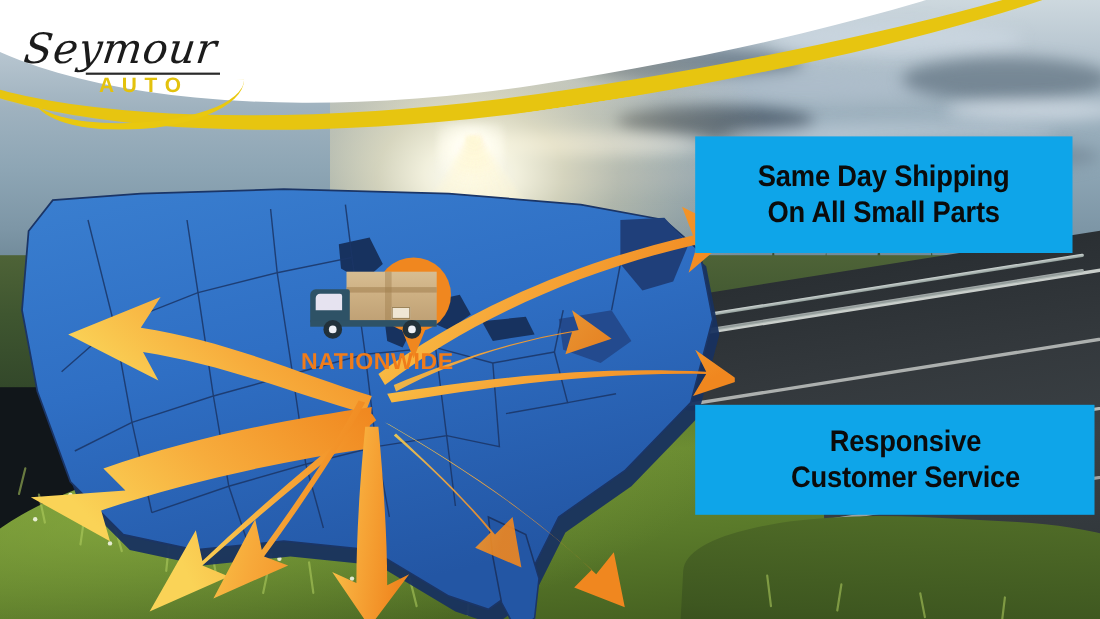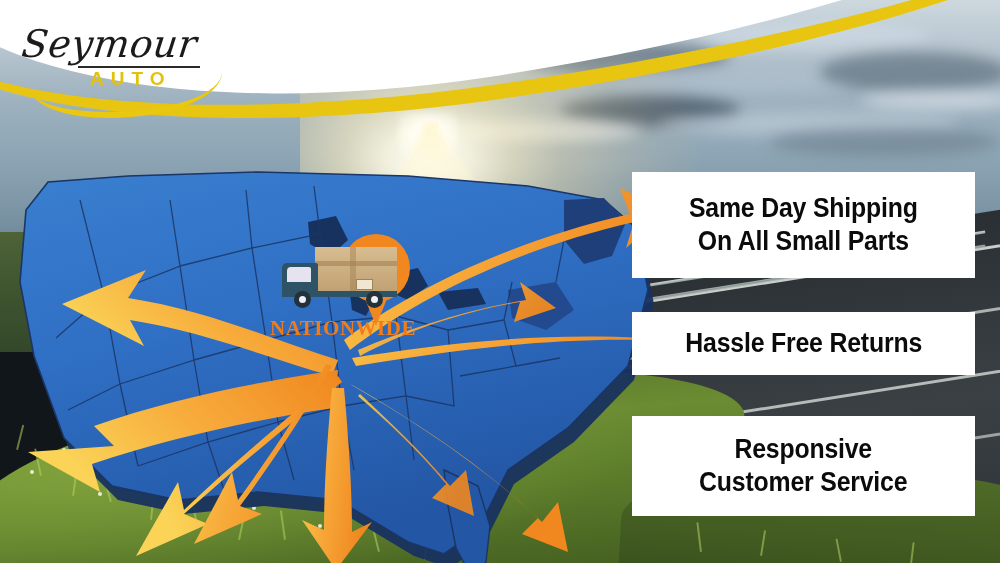--- a/index.html
+++ b/index.html
@@ -325,61 +325,59 @@
     width: 7px; height: 7px;
     border-radius: 50%;
     background: #eef0f5;
   }
   .nw-label {
     position: absolute;
     left: 258px; top: 318px;
     width: 170px;
     text-align: center;
     line-height: 1.0;
-    font-family: Liberation Serif, serif;
   }
   .nw-line1 {
     font-size: 21px;
     font-weight: 700;
     color: #f07c1a;
     letter-spacing: 0.5px;
   }
   .nw-line2 {
     font-size: 25px;
     font-weight: 700;
     color: #f07c1a;
     letter-spacing: 0.5px;
     margin-top: 2px;
   }
 
   
   .banner {
     position: absolute;
     left: 632px;
     width: 343px;
-    background: #ffffff;
+    background: #0ea5e9;
     display: flex;
     align-items: center;
     justify-content: center;
     text-align: center;
-    margin-top: 48px;
   }
   .banner-text {
     font-family: "Liberation Sans Narrow", "Liberation Sans", sans-serif;
     font-weight: 700;
     color: #0b0b0b;
     font-size: 27px;
     line-height: 1.22;
     letter-spacing: -0.2px;
     transform: scaleX(0.92);
     white-space: pre-line;
   }
   #banner-0 { top: 124px; height: 106px; }
   #banner-1 { top: 264px; height: 63px; }
-  #banner-2 { top: 368px; height: 100px; }
+  #banner-2 { top: 368px; height: 100px; padding-left: 20px; }
 </style>
 </head>
 <body>
 
 <div id="stage">
 
   <div class="bg-layer">
 
     <div class="sky"></div>
 
@@ -632,21 +630,18 @@
   </div>
 
   <div class="nw-label">
     <div class="nw-line1">NATIONWIDE</div>
   </div>
 
   <div class="banner" id="banner-0">
     <span class="banner-text">Same Day Shipping
 On All Small Parts</span>
   </div>
-  <div class="banner" id="banner-1">
-    <span class="banner-text">Hassle Free Returns</span>
-  </div>
   <div class="banner" id="banner-2">
     <span class="banner-text">Responsive
 Customer Service</span>
   </div>
 
 </div>
 
 </body></html>

